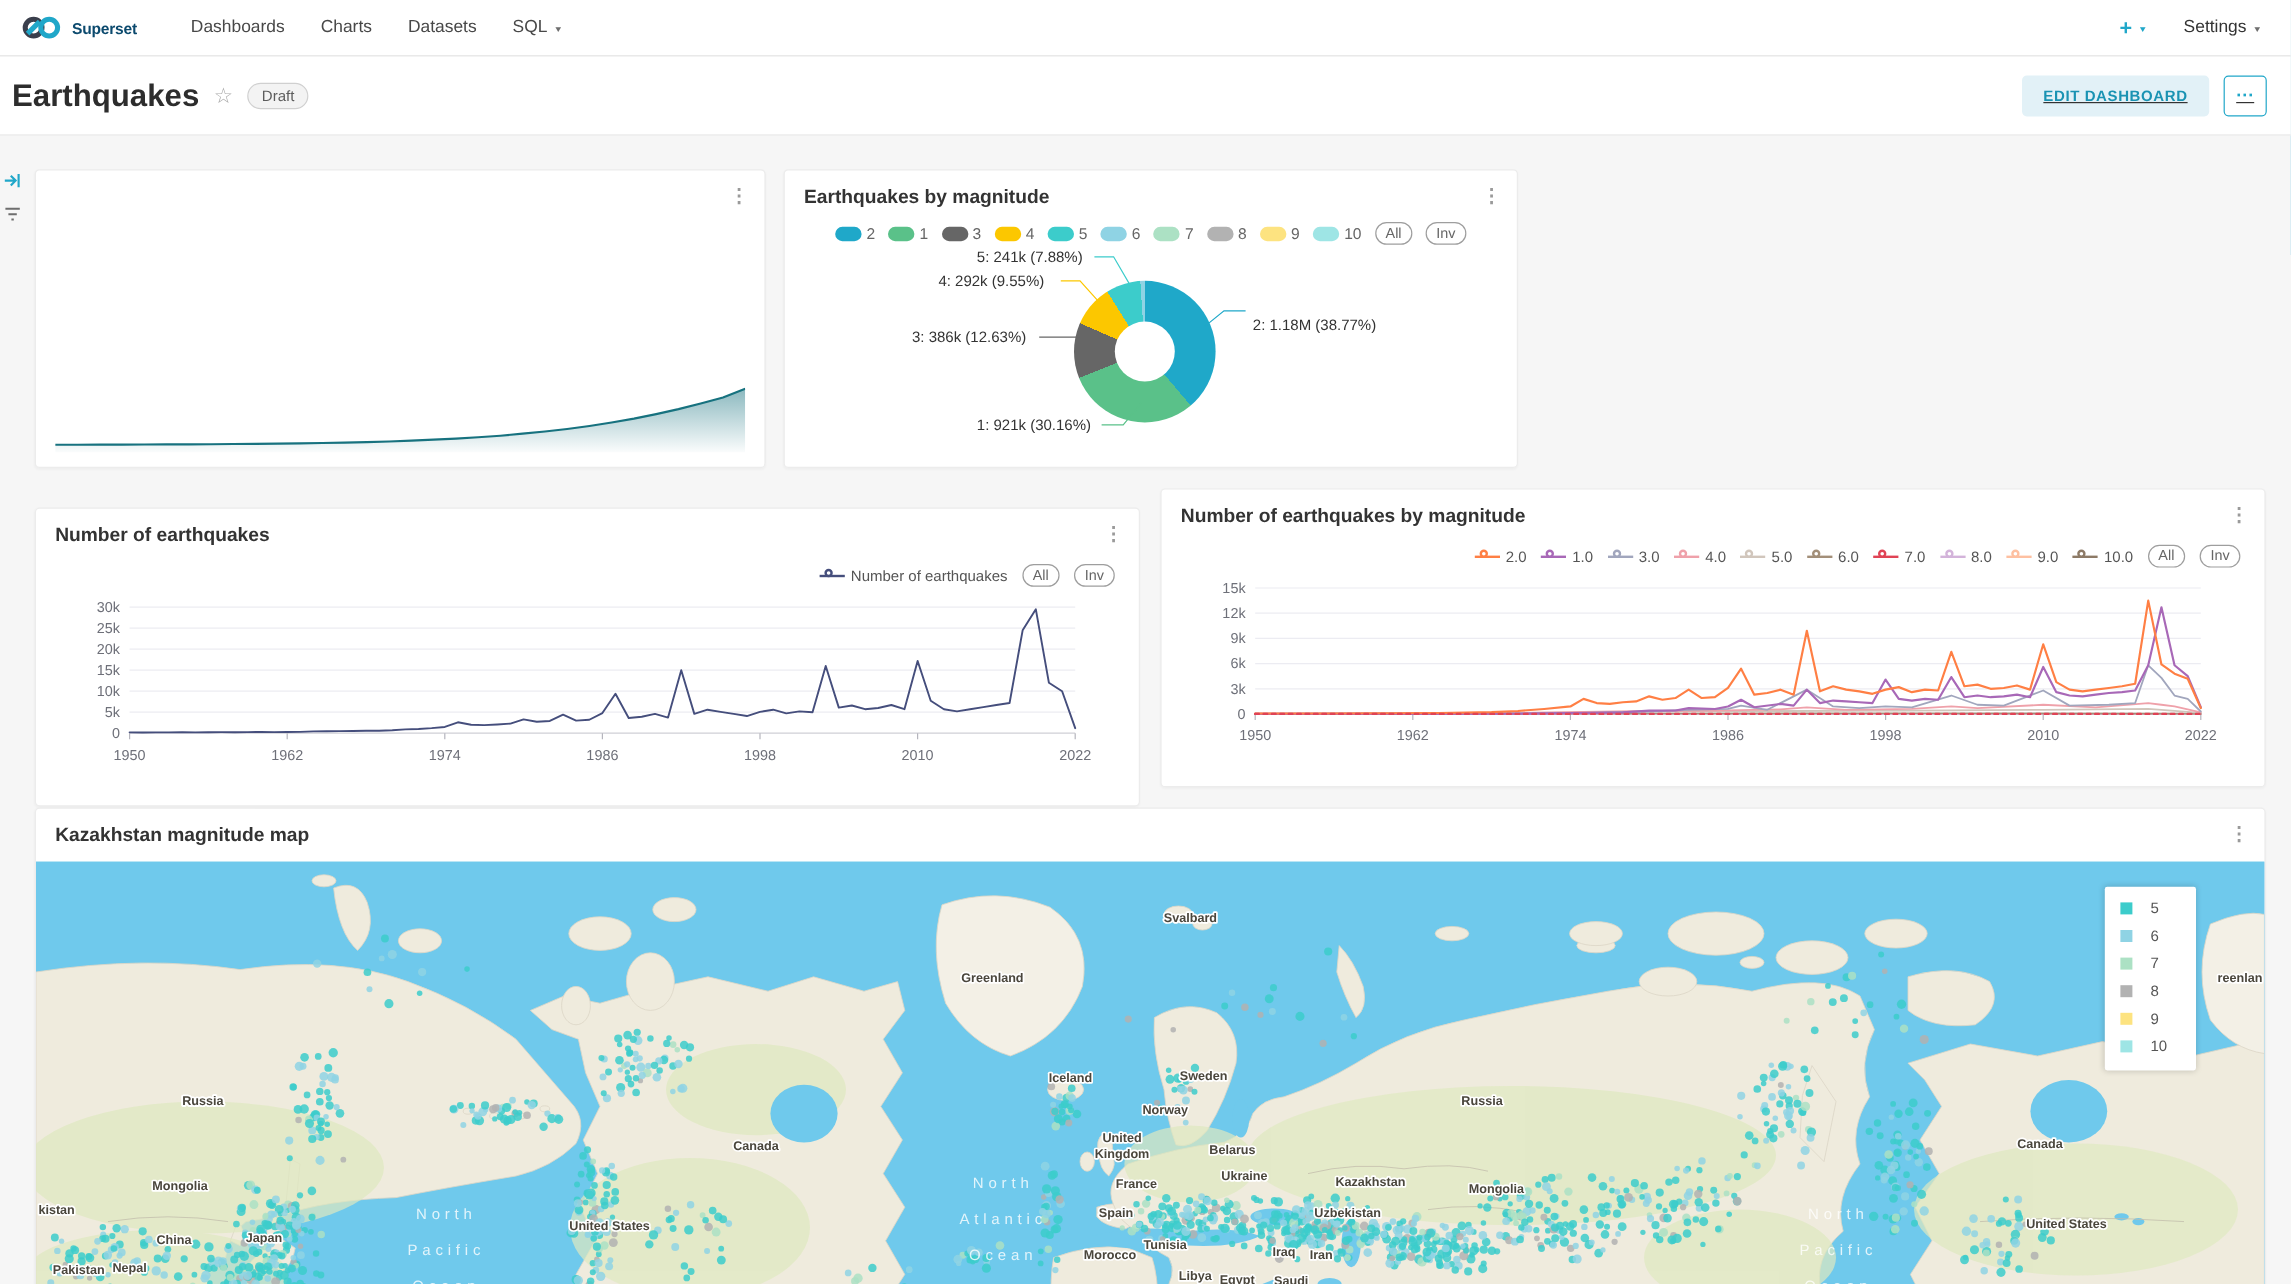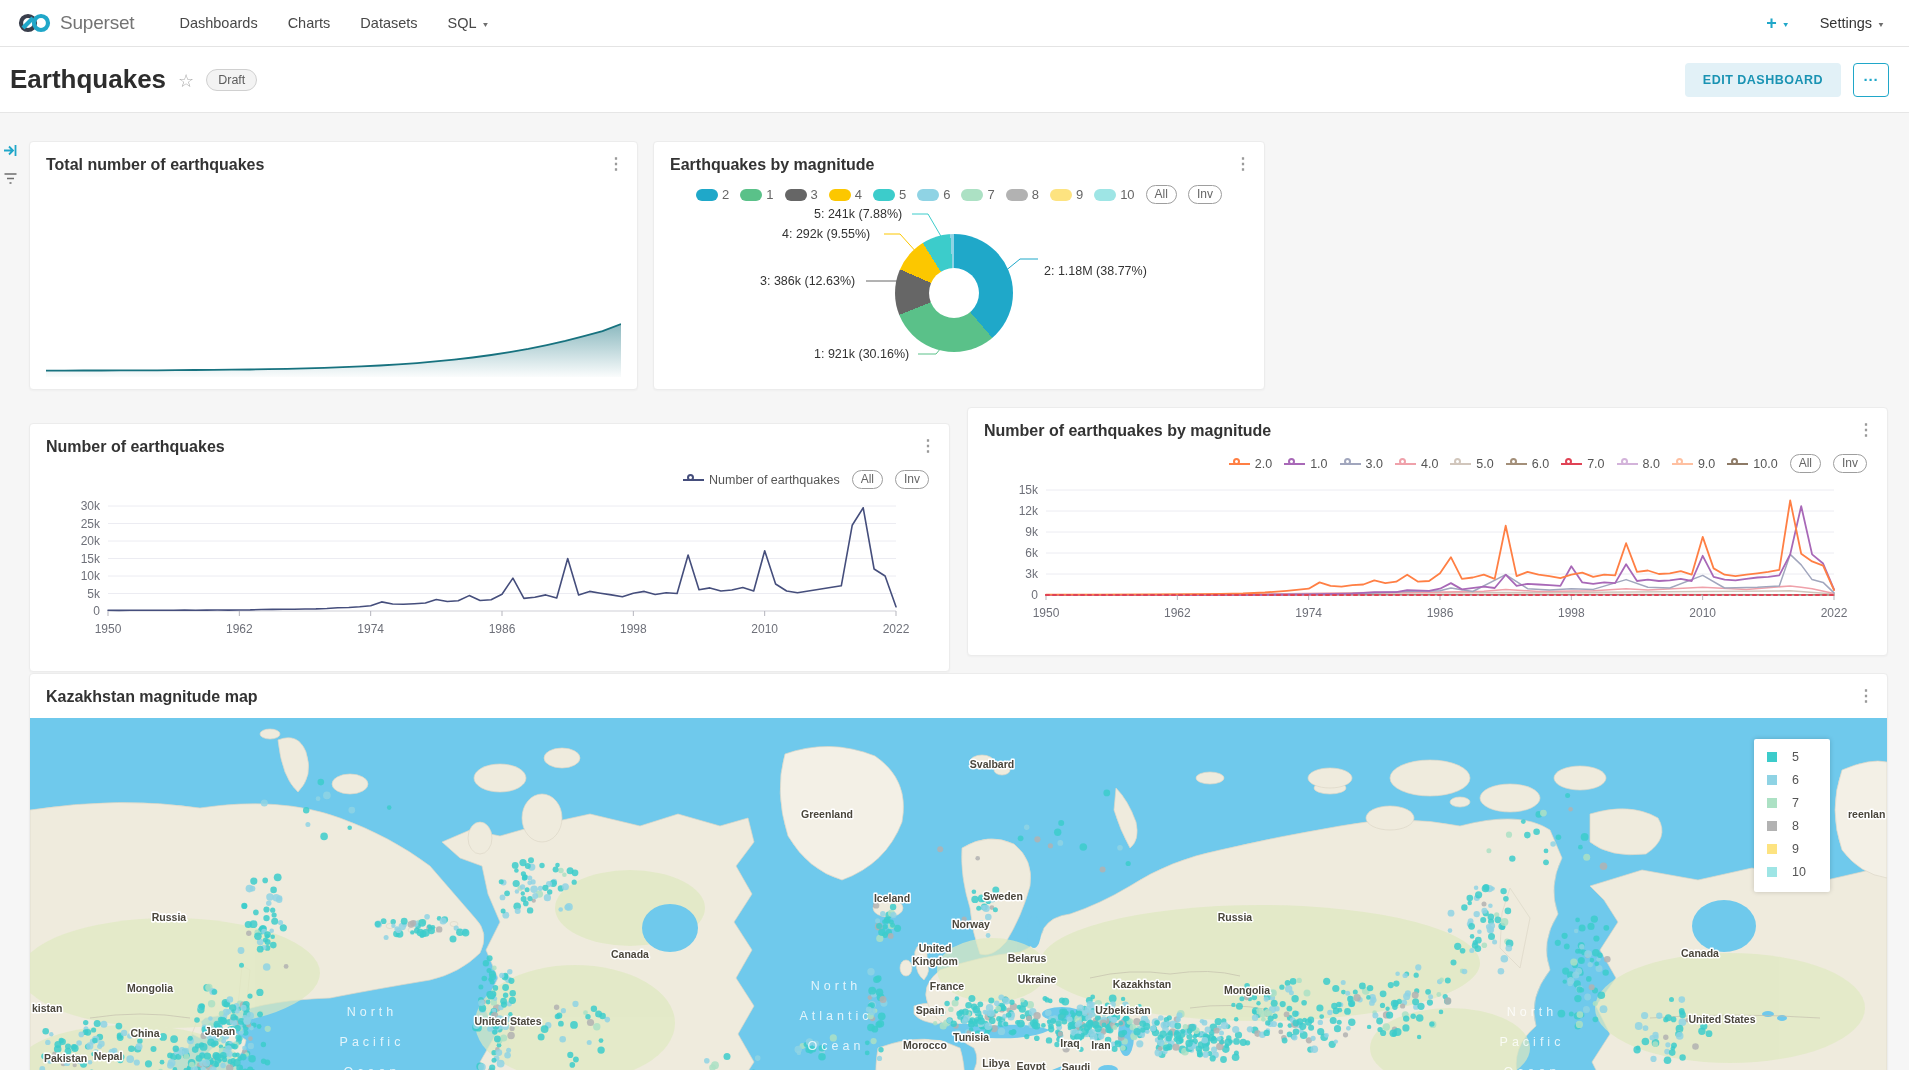--- a/index.html
+++ b/index.html
@@ -9,40 +9,40 @@
     background:#F6F6F6;
     font-family:"Liberation Sans","DejaVu Sans",sans-serif;
     color:#333;
   }
   
   .topnav {
     height:47px; background:#fff; border-bottom:1px solid #E4E4E4;
     display:flex; align-items:center; padding:0 18px; position:relative; z-index:10;
   }
   .brand { display:flex; align-items:center; gap:8px; margin-right:30px; cursor:pointer; }
-  .brand-name { font-size:19px; font-weight:400; color:#737373; letter-spacing:-0.2px; }
+  .brand-name { font-size:13px; font-weight:700; color:#0c4a6e; letter-spacing:-0.2px; }
   .navitem { font-size:14.5px; color:#484848; margin:0 15px; display:flex; align-items:center; gap:5px; cursor:pointer; }
   .caret { font-size:8px; color:#6E6E6E; transform:scaleY(.85); margin-top:2px; }
   .nav-right { margin-left:auto; display:flex; align-items:center; gap:30px; padding-right:6px; }
   .plusbtn { color:#20A7C9; font-size:18px; font-weight:600; display:flex; align-items:center; gap:5px; cursor:pointer; }
   .plusbtn .caret { color:#20A7C9; }
   .settings { font-size:14.5px; color:#333; display:flex; align-items:center; gap:5px; cursor:pointer; }
 
   
   .pagehead {
     height:66px; background:#fff; border-bottom:1px solid #E6E6E6;
     display:flex; align-items:center; padding:0 20px 0 10px; position:relative; z-index:9;
   }
   .pagehead h1 { font-size:26px; margin:0; font-weight:700; color:#2D2D2D; }
   .fav-star { color:#A9A9A9; font-size:18px; margin:2px 12px 0 12px; cursor:pointer; }
   .draft-badge {
     border:1px solid #D0D0D0; background:#F3F3F3; color:#5C5C5C;
     font-size:12.5px; border-radius:11px; padding:3px 11px;
   }
-  .head-right { margin-left:auto; display:flex; align-items:center; gap:12px; }
+  .head-right { margin-left:auto; display:flex; align-items:center; gap:12px;text-decoration:underline; }
   .editbtn {
     background:#E2F1F7; color:#1A93B3; border:none; border-radius:4px;
     font-family:inherit; font-weight:700; font-size:12.5px; letter-spacing:.5px;
     padding:10px 18px; cursor:pointer;
   }
   .morebtn {
     width:36px; height:34px; background:#fff; border:1px solid #20A7C9; border-radius:4px;
     color:#20A7C9; font-size:15px; font-weight:700; line-height:1; cursor:pointer;
   }
 
@@ -150,21 +150,20 @@
 
   <svg class="rail-icon" style="left:3px;top:30px" width="15" height="15" viewBox="0 0 15 15">
     <path d="M1,7.5 H9 M6,3.5 L10,7.5 L6,11.5" stroke="#20A7C9" stroke-width="1.8" fill="none"></path>
     <path d="M12.5,2 V13" stroke="#20A7C9" stroke-width="1.8"></path>
   </svg>
   <svg class="rail-icon" style="left:3px;top:58px" width="15" height="15" viewBox="0 0 15 15">
     <path d="M1.5,3 H13.5 M4,7.5 H11 M6.5,12 H8.5" stroke="#6E6E6E" stroke-width="1.7" fill="none"></path>
   </svg>
 
   <section class="card" style="left:29px;top:28px;width:609px;height:249px">
-    <div class="card-title">Total number of earthquakes</div>
     <button class="kebab">⋮</button>
     <svg id="sparkline" class="spark" width="575" height="62" viewBox="0 0 575 62">
         <defs>
           <linearGradient id="sparkfill" x1="0" y1="0" x2="0" y2="1">
             <stop offset="0%" stop-color="#17727F" stop-opacity="0.5"></stop>
             <stop offset="100%" stop-color="#17727F" stop-opacity="0.02"></stop>
           </linearGradient>
         </defs>
         <path d="M0.0,55.6 L18.5,55.6 L37.1,55.5 L55.6,55.5 L74.2,55.4 L92.7,55.3 L111.3,55.3 L129.8,55.2 L148.4,55.0 L166.9,54.9 L185.5,54.7 L204.0,54.5 L222.6,54.2 L241.1,53.8 L259.7,53.4 L278.2,52.9 L296.8,52.2 L315.3,51.4 L333.9,50.5 L352.4,49.4 L371.0,48.1 L389.5,46.4 L408.1,44.6 L426.6,42.5 L445.2,40.0 L463.7,37.1 L482.3,33.9 L500.8,30.1 L519.4,25.9 L537.9,21.2 L556.5,16.2 L575.0,9.0 L575,62 L0,62 Z" fill="url(#sparkfill)" stroke="none"></path>
         <path d="M0.0,55.6 L18.5,55.6 L37.1,55.5 L55.6,55.5 L74.2,55.4 L92.7,55.3 L111.3,55.3 L129.8,55.2 L148.4,55.0 L166.9,54.9 L185.5,54.7 L204.0,54.5 L222.6,54.2 L241.1,53.8 L259.7,53.4 L278.2,52.9 L296.8,52.2 L315.3,51.4 L333.9,50.5 L352.4,49.4 L371.0,48.1 L389.5,46.4 L408.1,44.6 L426.6,42.5 L445.2,40.0 L463.7,37.1 L482.3,33.9 L500.8,30.1 L519.4,25.9 L537.9,21.2 L556.5,16.2 L575.0,9.0" fill="none" stroke="#17727F" stroke-width="1.8"></path>

